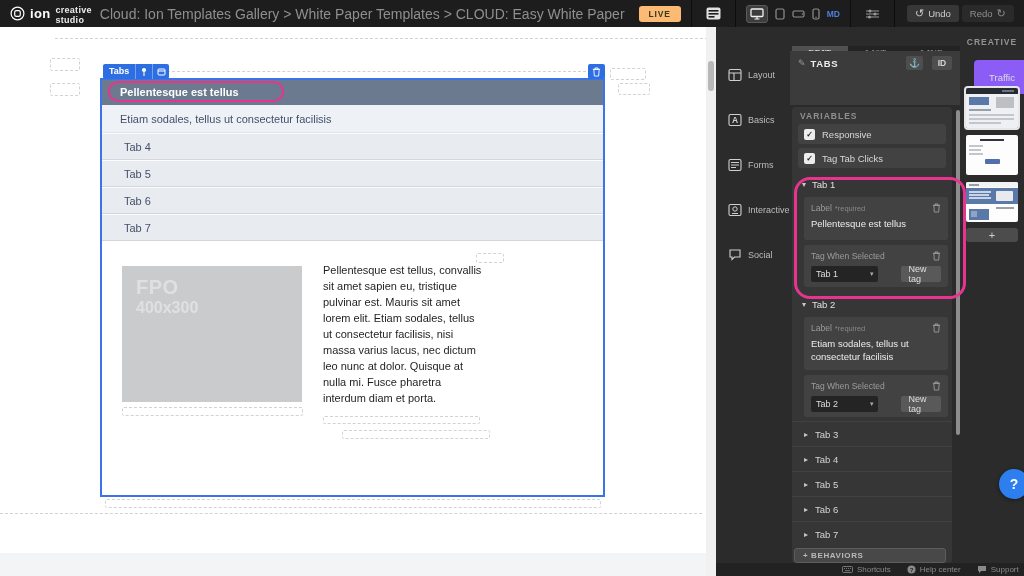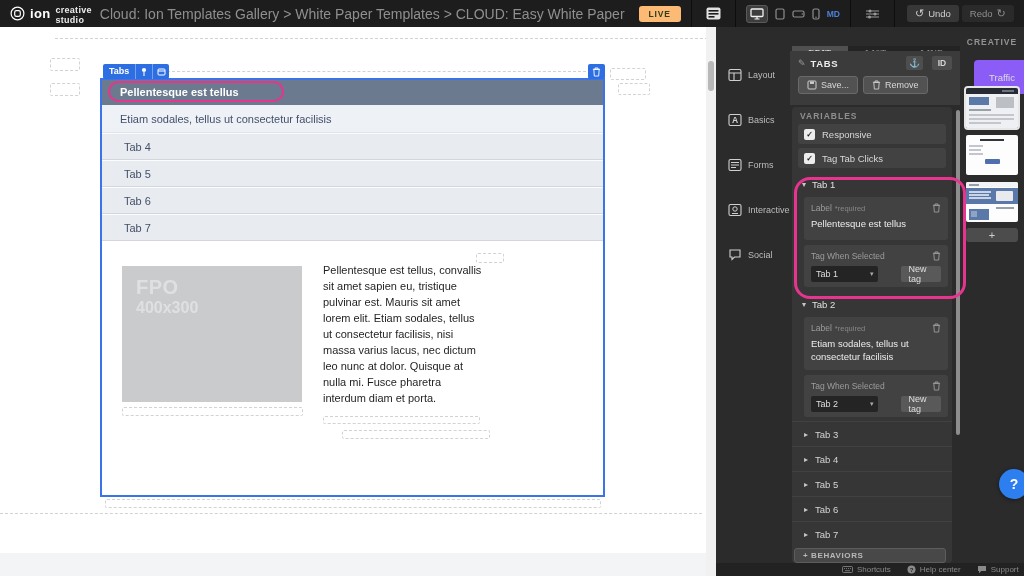--- a/index.html
+++ b/index.html
@@ -355,39 +355,20 @@
       </div>
       <div class="phead">
         <div class="phead-title">
           <span class="pencil">✎</span>
           <span class="ptitle">TABS</span>
           <span class="anchor-btn">
               <span>⚓</span>
             </span>
           <span class="id-btn">ID</span>
         </div>
-        <div class="phead-actions">
-          <span class="pbtn">
-            <span>
-                <svg width="10" height="10" viewBox="0 0 10 10">
-                  <rect x="1" y="1" width="8" height="8" rx="1" stroke="#cfcfcf" stroke-width="1" fill="none"></rect>
-                  <rect x="3" y="1.5" width="4" height="2.4" fill="#cfcfcf"></rect>
-                </svg>
-              </span>
-            <span>Save...</span>
-          </span>
-          <span class="pbtn">
-            <span>
-                <svg width="9" height="10" viewBox="0 0 10 11">
-                  <path d="M1 2.5h8M3.5 2.5V1h3v1.5M2 2.5l.6 7.5h4.8l.6-7.5z" stroke="#cfcfcf" stroke-width="1" fill="none"></path>
-                </svg>
-              </span>
-            <span>Remove</span>
-          </span>
-        </div>
       </div>
 
       <div class="scrollpanel">
         <div class="vars-label">VARIABLES</div>
 
         <div class="cbrow" style="top:17px;">
           <span class="cb">✓</span>
           <span class="cbl">Responsive</span>
         </div>
         <div class="cbrow" style="top:41px;">

